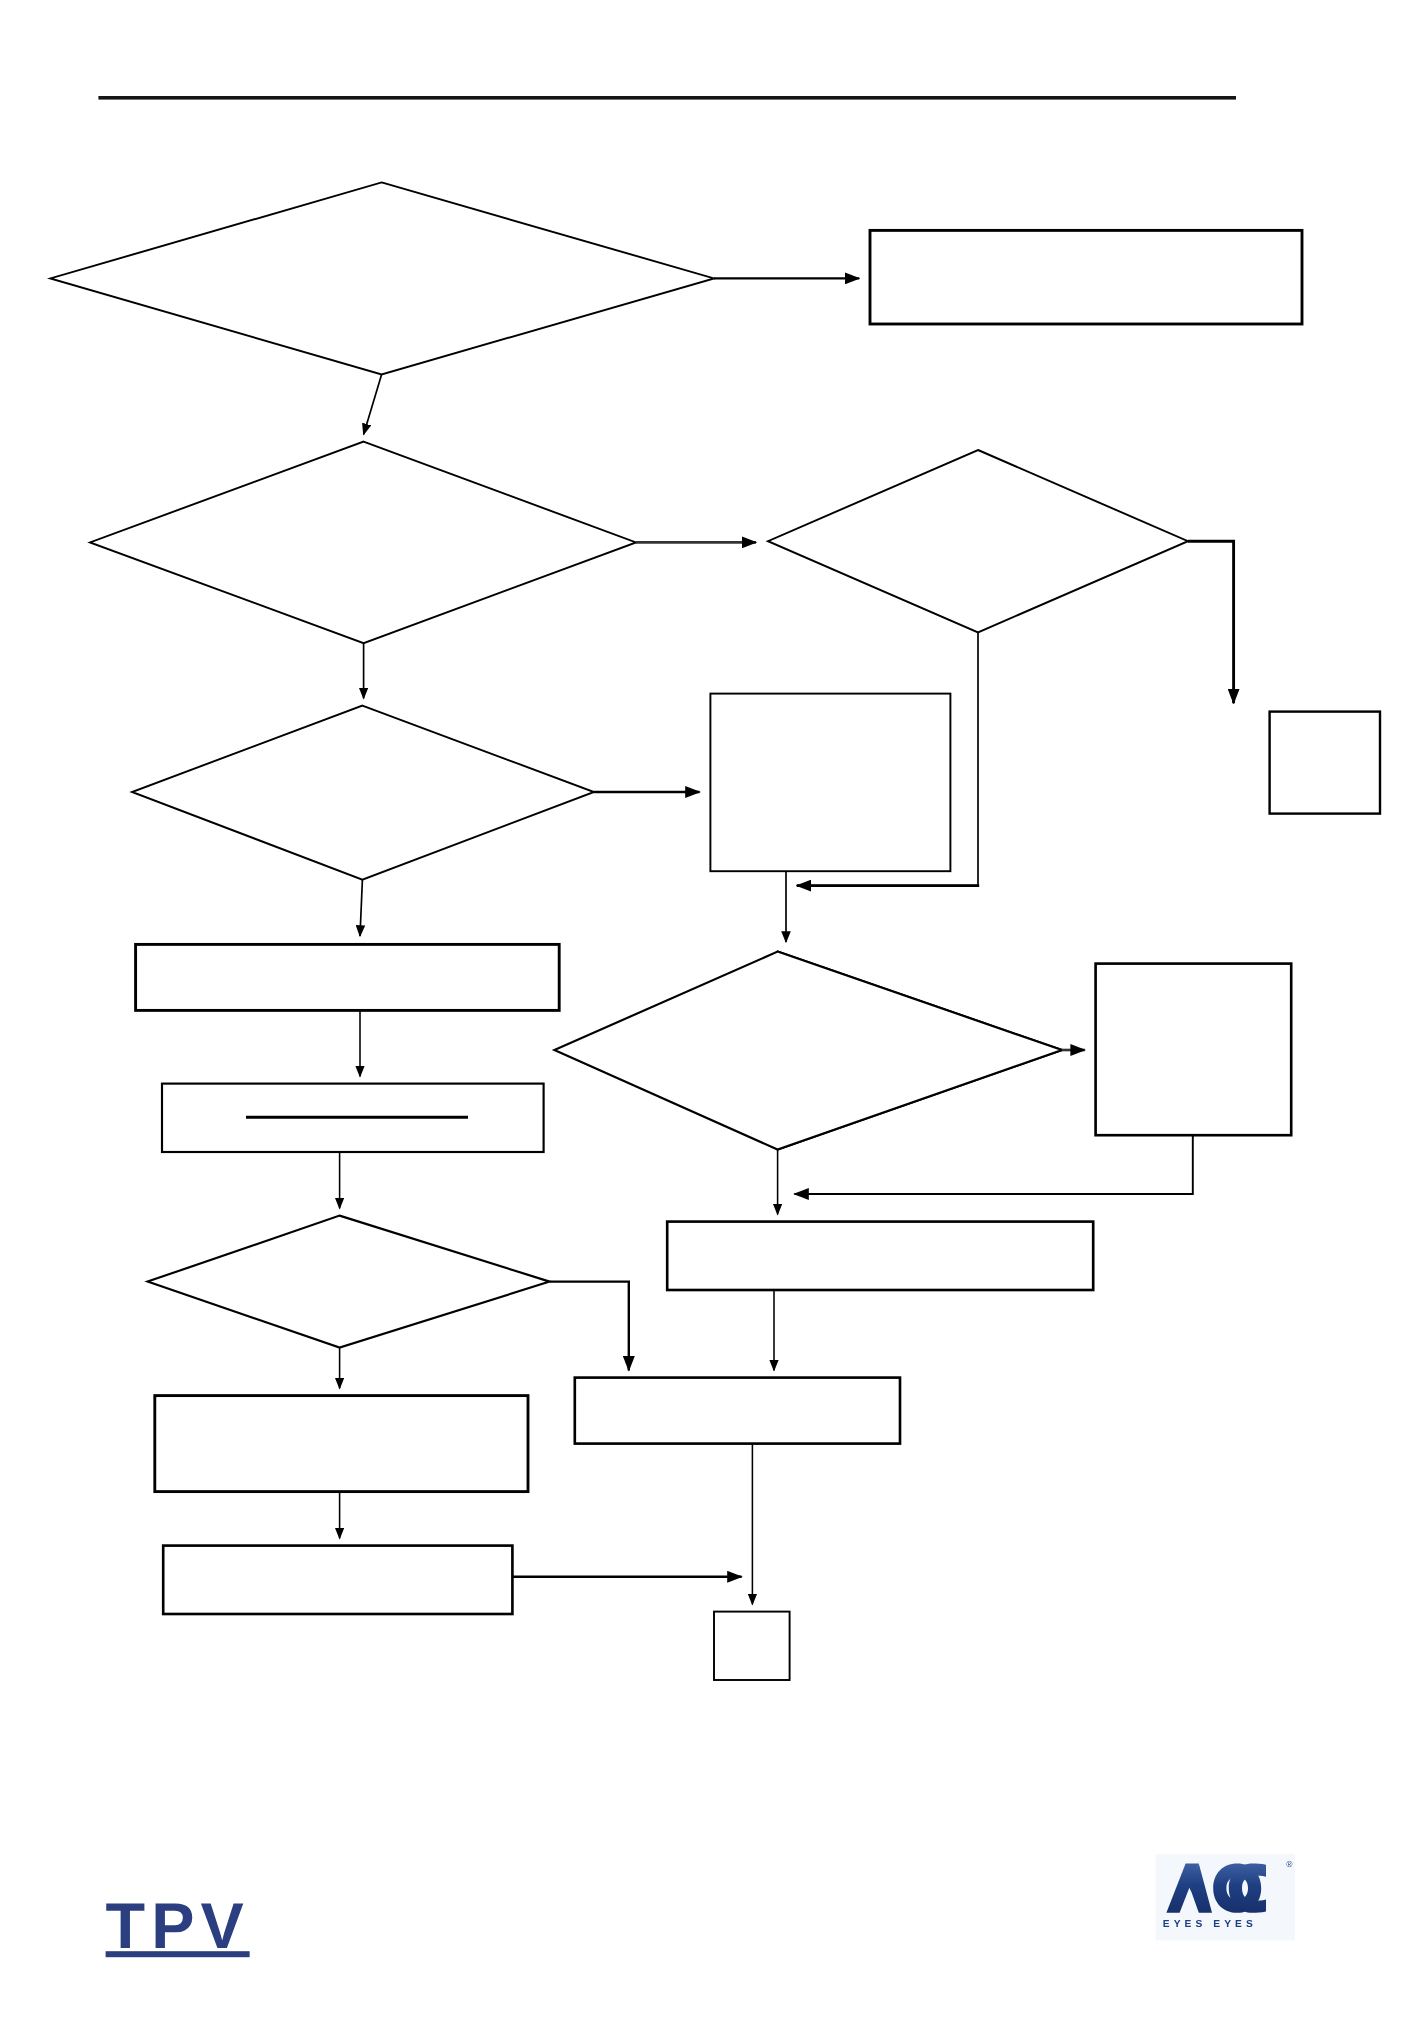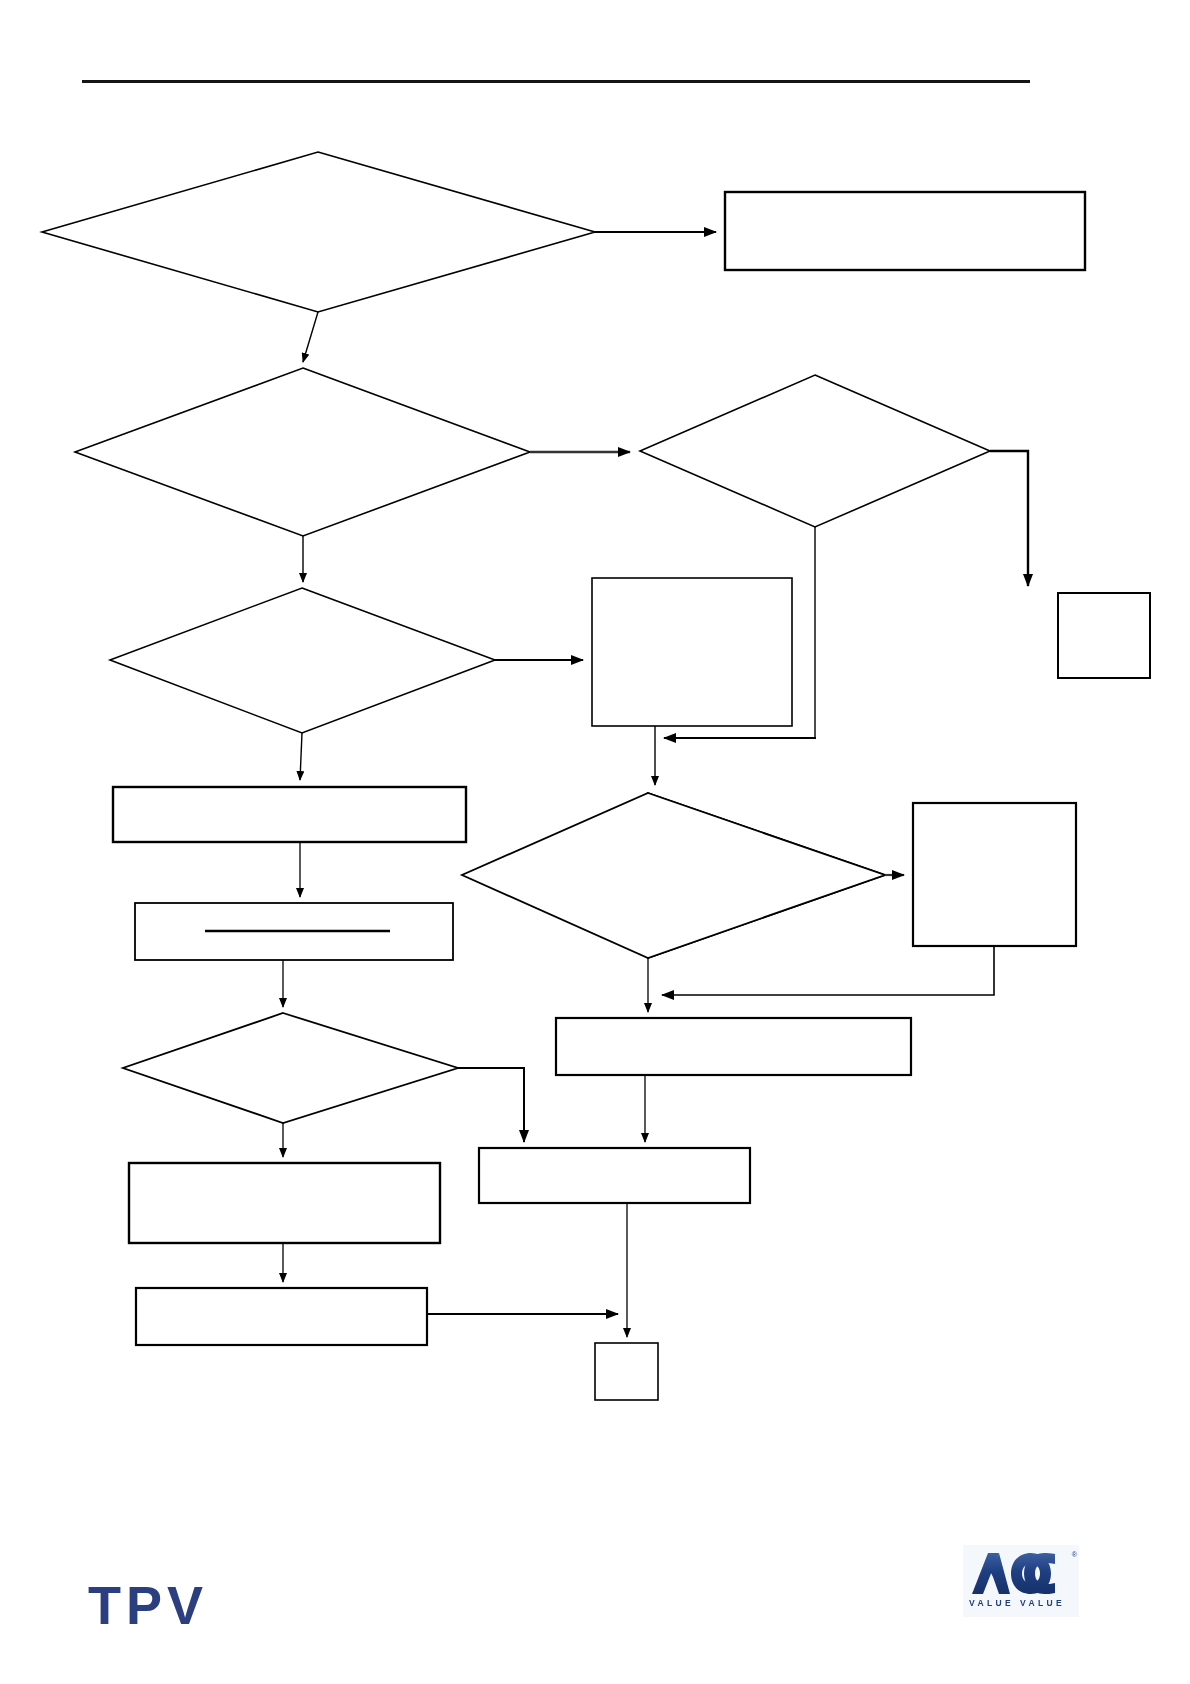--- a/index.html
+++ b/index.html
@@ -41,20 +41,21 @@
     width: 140px;
     height: 62px;
     color: #2b3f80;
     font-family: "Liberation Sans", sans-serif;
     font-weight: bold;
     font-size: 54px;
     letter-spacing: 5px;
     line-height: 62px;
     white-space: nowrap;
     user-select: none;
+    text-decoration: underline;
   }
 
   
   .aoc-logo {
     position: absolute;
     left: 963px;
     top: 1545px;
     width: 116px;
     height: 72px;
     background: #f4f7fb;
@@ -208,16 +209,16 @@
                  M126,26 C114,26 108,34 108,45 C108,56 114,64 126,64
                  C138,64 144,56 144,45 C144,34 138,26 126,26 Z"></path>
 
         <path d="M212,26 L212,6 C204,4 196,4 190,4 C166,4 150,21 150,45
                  C150,69 166,86 190,86 C196,86 204,86 212,84 L212,64
                  C205,66 198,66 192,66 C180,66 172,58 172,45
                  C172,32 180,24 192,24 C198,24 205,24 212,26 Z" transform="translate(-38,0)"></path>
       </g>
     </svg>
     <span class="aoc-reg">®</span>
-    <div class="aoc-tag">VALUE VALUE</div>
+    <div class="aoc-tag">EYES EYES</div>
   </div>
 
 </div>
 
 </body></html>

